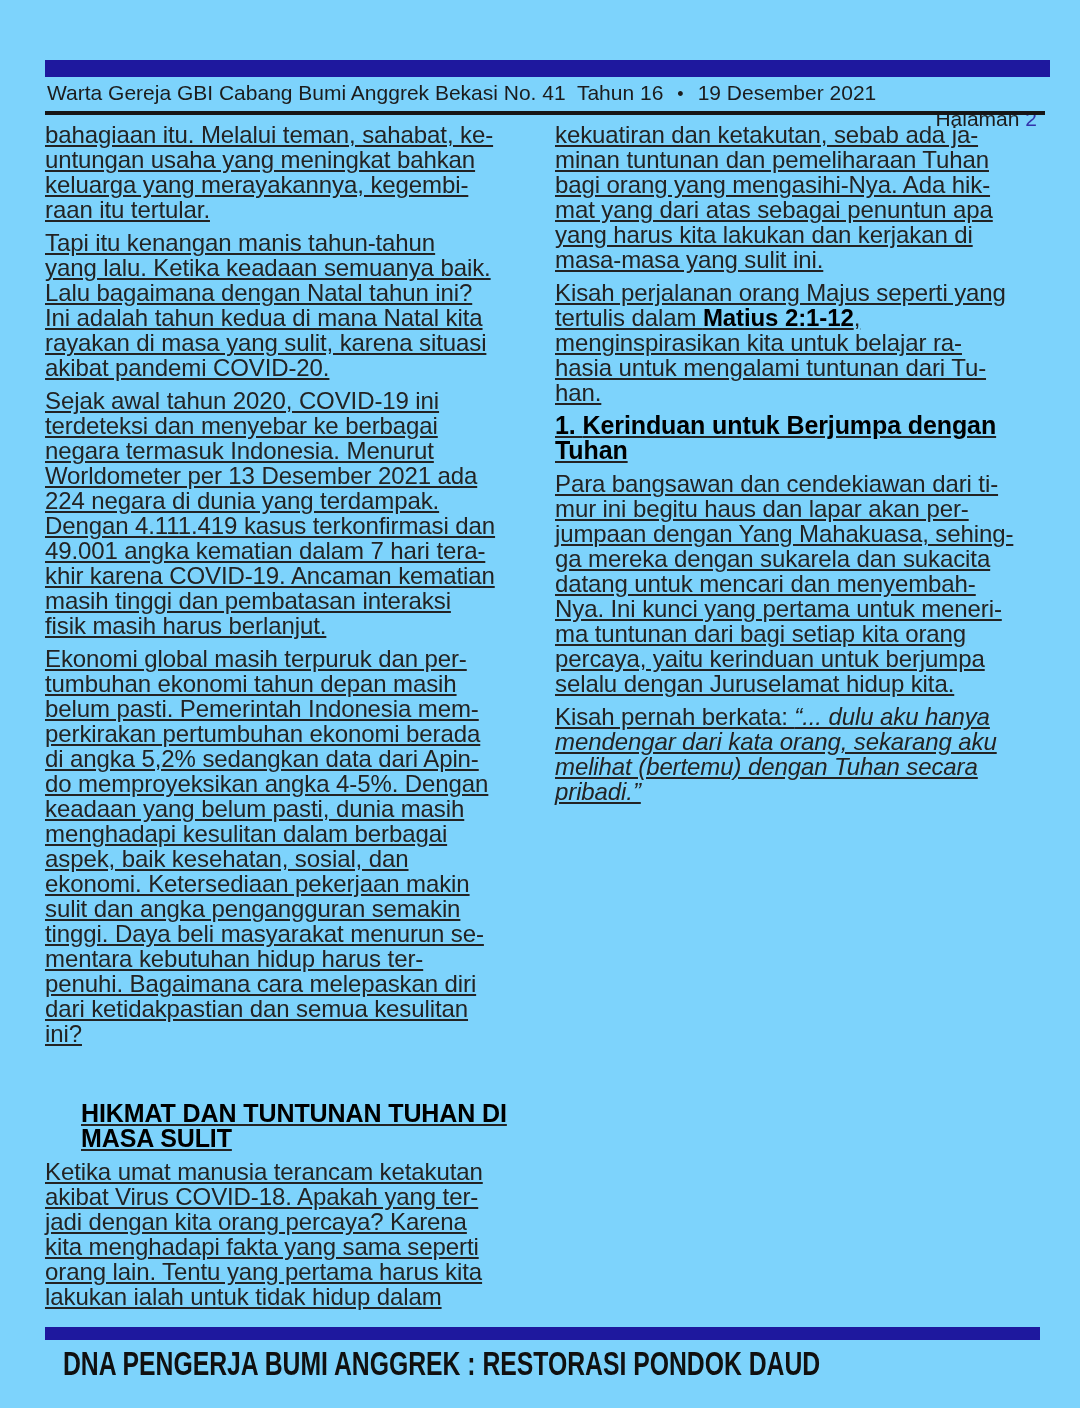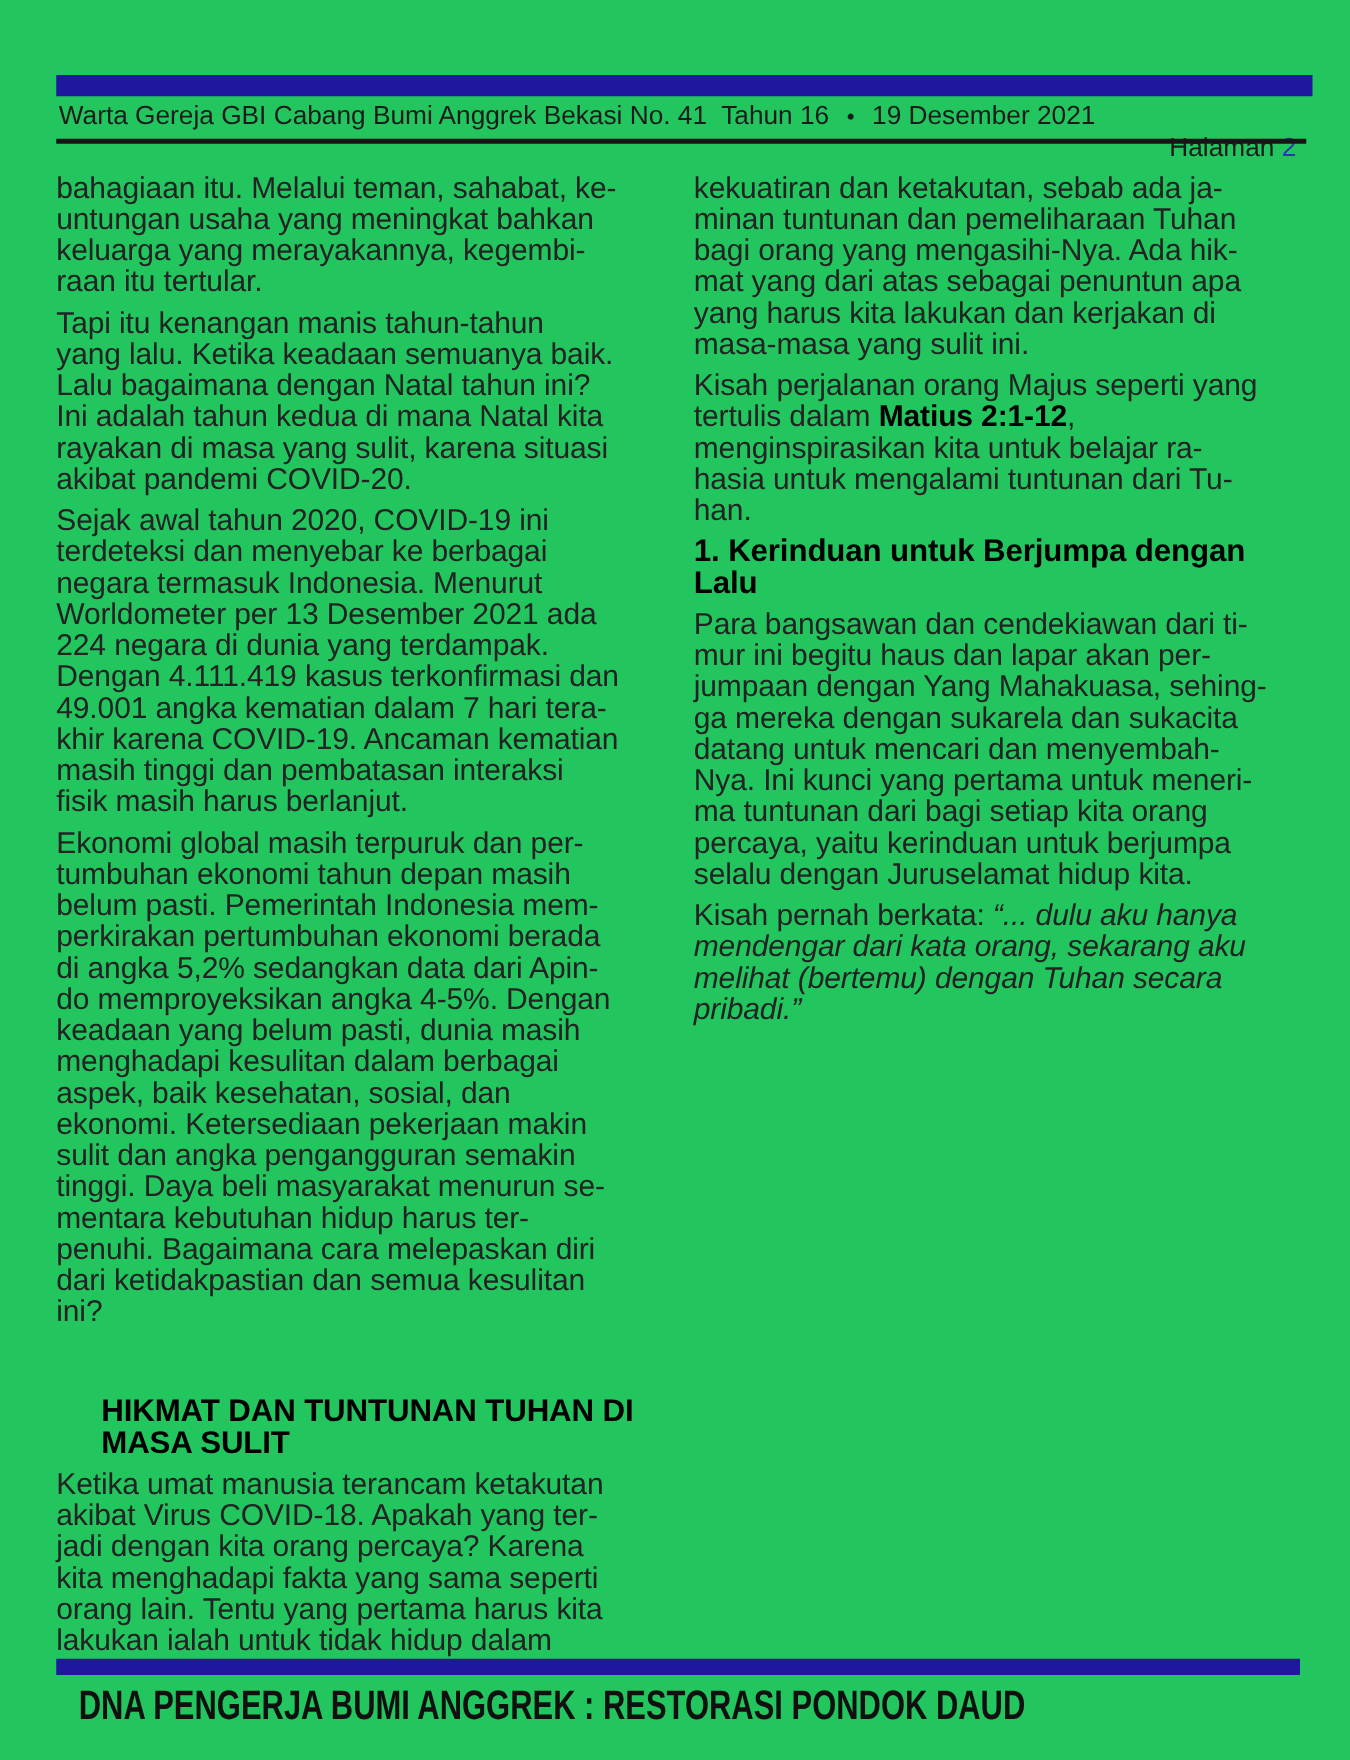--- a/index.html
+++ b/index.html
@@ -1,39 +1,39 @@
 <!DOCTYPE html>
 <html style="--accent: #1e189e; --pagenum: #3333aa;"><head>
 <meta charset="utf-8">
 <style>
   html,body{margin:0;padding:0;background:#ffffff;}
   body{
     width:1080px;height:1408px;position:relative;
     font-family:"Liberation Sans", sans-serif;
     color:#232323;overflow:hidden;
   }
-  .page{position:absolute;inset:0;background:#22c55e;padding-left:38px;}
+  .page{position:absolute;inset:0;background:#7dd3fc;padding-left:38px;}
 
   
   .topbar{position:absolute;left:45px;top:60px;width:1005px;height:17px;background:var(--accent,#1e189e);}
 
   
   .header-row{
     position:absolute;left:47px;top:80px;width:990px;
     display:flex;justify-content:space-between;align-items:baseline;
     font-size:21px;line-height:26px;color:#1c1c1c;white-space:pre;
   }
   .header-left{display:flex;align-items:baseline;white-space:pre;}
   .header-bullet{margin:0 14px;font-size:18px;}
   .page-num{color:var(--pagenum,#3333aa);}
 
   .header-rule{position:absolute;left:45px;top:111px;width:1000px;height:4px;background:#161616;}
 
   
-  .content{position:absolute;left:45px;top:138px;width:1000px;display:flex;gap:20px;}
+  .content{position:absolute;left:45px;top:122px;width:1000px;display:flex;gap:20px;text-decoration:underline;}
   .col{width:490px;}
 
   .para{
     font-size:24px;line-height:25px;margin:0 0 8px 0;
     white-space:pre-line;letter-spacing:-0.1px;color:#232323;
   }
   .heading{
     font-size:25px;line-height:25px;margin:0 0 8px 0;
     white-space:pre-line;font-weight:700;color:#000;letter-spacing:-0.1px;
   }
@@ -122,21 +122,21 @@
 bagi orang yang mengasihi-Nya. Ada hik-
 mat yang dari atas sebagai penuntun apa
 yang harus kita lakukan dan kerjakan di
 masa-masa yang sulit ini.</span></div>
         <div class="para"><span>Kisah perjalanan orang Majus seperti yang
 tertulis dalam </span><span class="seg-bold">Matius 2:1-12</span><span>,
 menginspirasikan kita untuk belajar ra-
 hasia untuk mengalami tuntunan dari Tu-
 han.</span></div>
         <div class="heading"><span>1. </span><span class="seg-bold">Kerinduan untuk Berjumpa dengan
-Lalu</span></div>
+Tuhan</span></div>
         <div class="para"><span>Para bangsawan dan cendekiawan dari ti-
 mur ini begitu haus dan lapar akan per-
 jumpaan dengan Yang Mahakuasa, sehing-
 ga mereka dengan sukarela dan sukacita
 datang untuk mencari dan menyembah-
 Nya. Ini kunci yang pertama untuk meneri-
 ma tuntunan dari bagi setiap kita orang
 percaya, yaitu kerinduan untuk berjumpa
 selalu dengan Juruselamat hidup kita.</span></div>
         <div class="para"><span>Kisah pernah berkata:  </span><span class="seg-italic">“... dulu aku hanya

